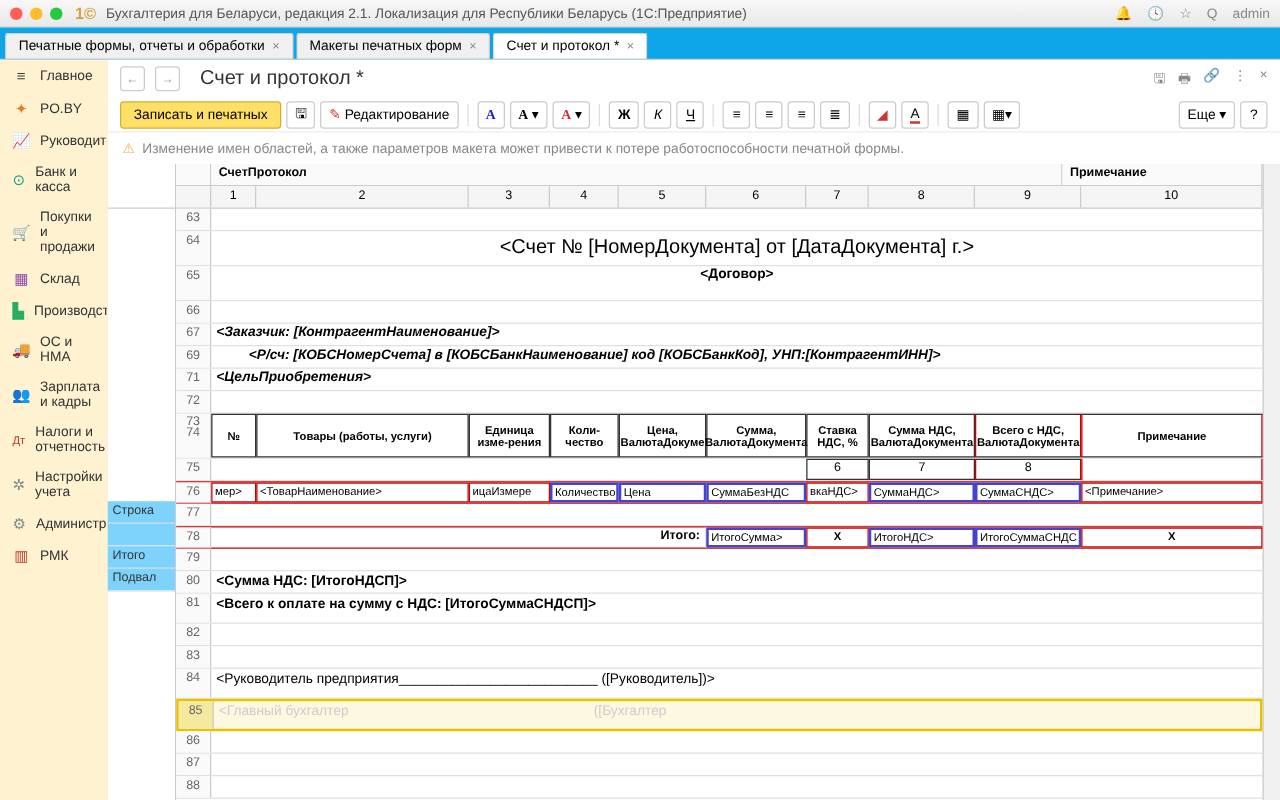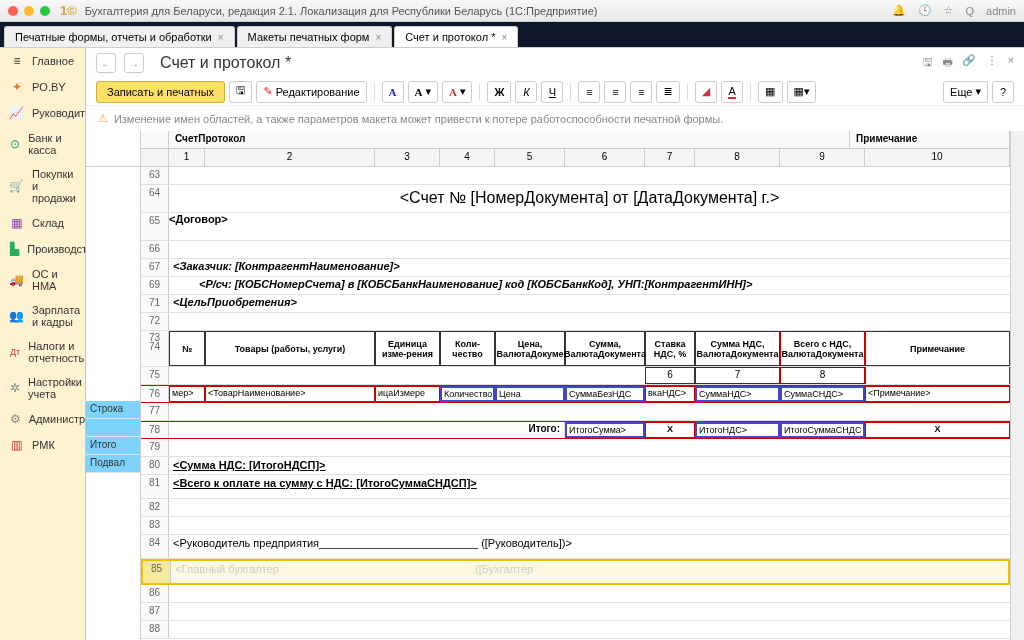--- a/index.html
+++ b/index.html
@@ -9,21 +9,21 @@
   .traffic-lights { display: flex; gap: 6px; margin-right: 10px; }
   .tl { width: 10px; height: 10px; border-radius: 50%; }
   .tl-red { background: #ff5f57; }
   .tl-yellow { background: #febc2e; }
   .tl-green { background: #28c840; }
   .logo { font-weight: bold; color: #d6a23c; margin-right: 8px; font-size: 13px; }
   .title-text { color: #555; font-size: 11px; flex: 1; }
   .titlebar-right { display: flex; gap: 12px; align-items: center; color: #888; }
   .titlebar-right span { cursor: pointer; }
   
-  .tabs-row { height: 26px; background: #0f172a; border-bottom: 1px solid #ccc; display: flex; align-items: flex-end; padding-left: 4px; }
+  .tabs-row { height: 26px; background: #0ea5e9; border-bottom: 1px solid #ccc; display: flex; align-items: flex-end; padding-left: 4px; }
   .tab { padding: 4px 10px; border: 1px solid #ccc; border-bottom: none; background: #f0f0f0; margin-right: 2px; font-size: 11px; display: flex; align-items: center; gap: 6px; border-radius: 3px 3px 0 0; cursor: pointer; }
   .tab.active { background: #fff; }
   .tab-close { color: #888; cursor: pointer; font-size: 10px; }
   
   .main-layout { display: flex; height: calc(640px - 48px); }
   
   .sidebar { width: 155px; background: #fef2d0; border-right: 1px solid #dcc67a; overflow-y: auto; }
   .sidebar-item { padding: 6px 10px; display: flex; align-items: center; gap: 8px; cursor: pointer; color: #333; font-size: 11px; }
   .sb-icon { width: 14px; height: 14px; display: inline-flex; align-items: center; justify-content: center; font-size: 12px; }
   
@@ -61,32 +61,32 @@
   .col-h { border-right: 1px solid #ccc; text-align: center; font-size: 10px; padding: 2px 0; }
   
   .grid-body { position: relative; }
   .grid-row { height: 18px; display: flex; border-bottom: 1px solid #e0e0e0; }
   .grid-row.tall { height: 36px; }
   .row-num { width: 28px; border-right: 1px solid #ccc; text-align: center; font-size: 10px; color: #666; padding-top: 2px; background: #fafafa; flex-shrink: 0; }
   .cell { border-right: 1px solid #e0e0e0; padding: 1px 3px; font-size: 10px; overflow: hidden; white-space: nowrap; }
   .cell-content { padding: 2px 4px; font-size: 11px; }
   
   .doc-title { font-size: 16px; font-weight: normal; text-align: center; padding: 4px; }
-  .doc-sub { font-size: 11px; font-weight: bold; }
+  .doc-sub { font-size: 11px; text-align: center; font-weight: bold; }
   .doc-field { font-size: 11px; font-style: italic; font-weight: bold; padding: 1px 4px; }
   .th { border: 1px solid #333; padding: 2px; font-size: 9px; text-align: center; font-weight: bold; display: flex; align-items: center; justify-content: center; }
   
   .data-cell { border: 1px solid #c00; padding: 1px 2px; font-size: 9px; overflow: hidden; }
   .data-cell.blue-border { border: 2px solid #44c; }
   
   .red-border-v { border-left: 1.5px solid #c00; border-right: 1.5px solid #c00; }
   
   .yellow-sel { border: 2px solid #e6c200; background: #fdf8e0; }
   
-  .footer-text { font-size: 11px; font-weight: bold; padding: 2px 4px; text-decoration: underline; }
+  .footer-text { font-size: 11px; font-weight: bold; padding: 2px 4px; }
   
   .scrollbar-v { width: 14px; background: #f0f0f0; border-left: 1px solid #ccc; }
 </style>
 </head>
 <body>
 
 <div class="titlebar">
   <div class="traffic-lights">
     <div class="tl tl-red"></div>
     <div class="tl tl-yellow"></div>

